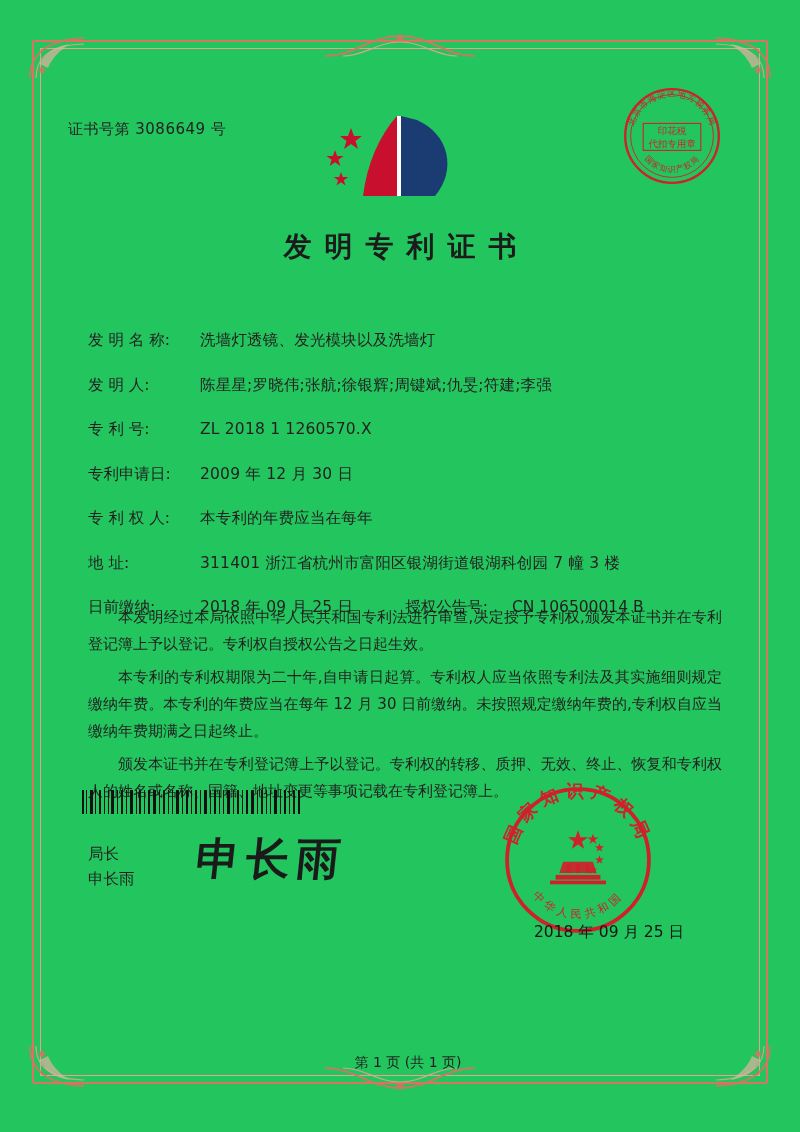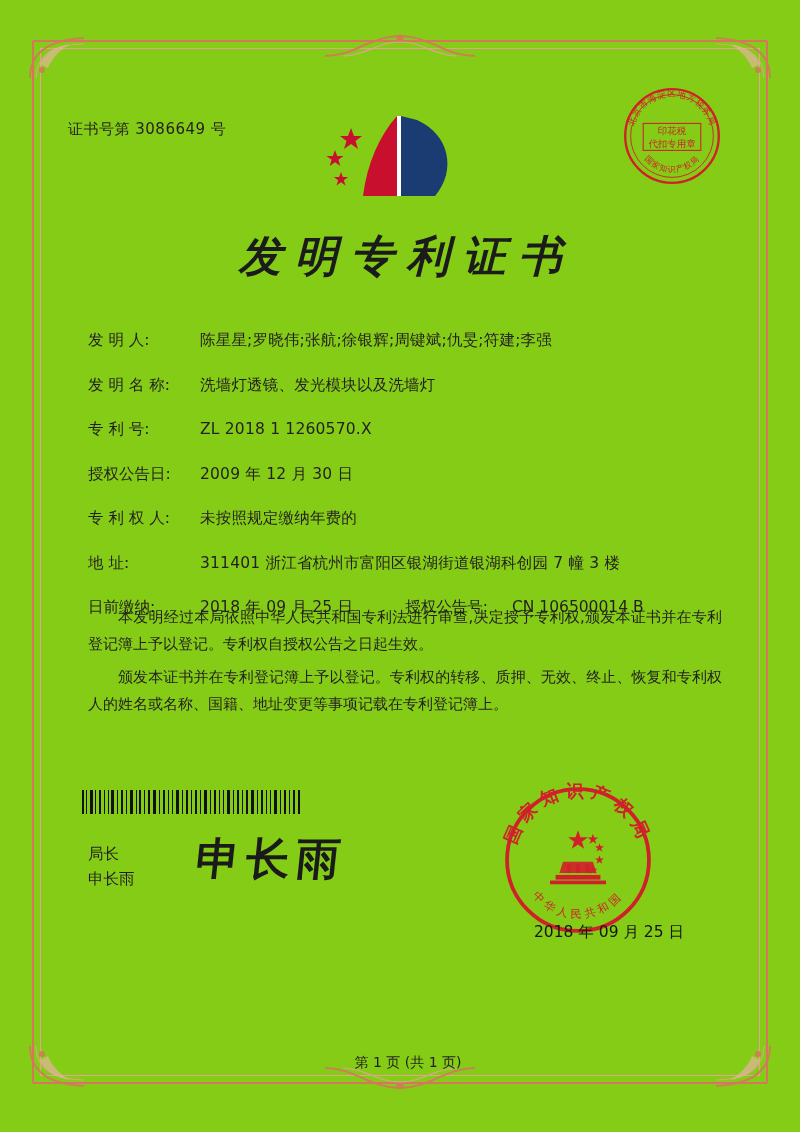--- a/index.html
+++ b/index.html
@@ -12,21 +12,21 @@
     height: 1132px;
     font-family: "DejaVu Sans", "Liberation Sans", sans-serif;
     color: #231f20;
     position: relative;
     overflow: hidden;
   }
 
   .page {
     position: absolute;
     inset: 0;
-    background: #84cc16;
+    background: #22c55e;
     padding-left: 40px;
   }
 
   
   .border-outer {
     position: absolute;
     left: 32px;
     top: 40px;
     right: 32px;
     bottom: 48px;
@@ -102,27 +102,26 @@
     height: 110px;
   }
   .logo svg { display:block; width:100%; height:100%; }
 
   .title {
     position: absolute;
     left: 0;
     right: 0;
     top: 168px;
     text-align: center;
-    font-size: 43px;
+    font-size: 28px;
     letter-spacing: 13px;
     font-weight: bold;
     color: #1b1b1b;
     font-family: "DejaVu Serif", "Liberation Serif", serif;
     text-indent: 13px;
-    font-style: italic;
   }
 
   
   .stamp-tax {
     position: absolute;
     right: 14px;
     top: 22px;
     width: 108px;
     height: 108px;
   }
@@ -324,60 +323,61 @@
         <text x="60" y="58" font-size="10.5" fill="#d0202a" text-anchor="middle" font-family="'DejaVu Sans',sans-serif">印花税</text>
         <text x="60" y="72" font-size="10.5" fill="#d0202a" text-anchor="middle" font-family="'DejaVu Sans',sans-serif">代扣专用章</text>
       </svg>
     </div>
 
     <div class="title">发明专利证书</div>
 
     <div class="fields">
 
       <div class="frow">
+        <span class="flabel">发 明 名 称:</span>
+        <span class="fvalue">洗墙灯透镜、发光模块以及洗墙灯</span>
+      </div>
+
+      <div class="frow">
         <span class="flabel">发 明 人:</span>
         <span class="fvalue">陈星星;罗晓伟;张航;徐银辉;周键斌;仇旻;符建;李强</span>
       </div>
 
       <div class="frow">
-        <span class="flabel">发 明 名 称:</span>
-        <span class="fvalue">洗墙灯透镜、发光模块以及洗墙灯</span>
-      </div>
-
-      <div class="frow">
         <span class="flabel">专 利 号:</span>
         <span class="fvalue">ZL 2018 1 1260570.X</span>
       </div>
 
       <div class="frow">
-        <span class="flabel">授权公告日:</span>
+        <span class="flabel">专利申请日:</span>
         <span class="fvalue">2009 年 12 月 30 日</span>
       </div>
 
       <div class="frow">
         <span class="flabel">专 利 权 人:</span>
-        <span class="fvalue">未按照规定缴纳年费的</span>
+        <span class="fvalue">本专利的年费应当在每年</span>
       </div>
 
       <div class="frow">
         <span class="flabel">地 址:</span>
         <span class="fvalue">311401 浙江省杭州市富阳区银湖街道银湖科创园 7 幢 3 楼</span>
       </div>
 
       <div class="frow dual">
         <span class="flabel">日前缴纳:</span>
         <span class="fvalue">2018 年 09 月 25 日</span>
         <span class="flabel2">授权公告号:</span>
         <span class="fvalue2">CN 106500014 B</span>
       </div>
 
     </div>
 
     <div class="paras">
       <p>本发明经过本局依照中华人民共和国专利法进行审查,决定授予专利权,颁发本证书并在专利登记簿上予以登记。专利权自授权公告之日起生效。</p>
+      <p>本专利的专利权期限为二十年,自申请日起算。专利权人应当依照专利法及其实施细则规定缴纳年费。本专利的年费应当在每年 12 月 30 日前缴纳。未按照规定缴纳年费的,专利权自应当缴纳年费期满之日起终止。</p>
       <p>颁发本证书并在专利登记簿上予以登记。专利权的转移、质押、无效、终止、恢复和专利权人的姓名或名称、国籍、地址变更等事项记载在专利登记簿上。</p>
     </div>
 
     <div class="barcode">
       <svg viewBox="0 0 218 24" preserveAspectRatio="none">
         <g fill="#111">
           <rect x="0" y="0" width="2" height="24"></rect>
             <rect x="4" y="0" width="1" height="24"></rect>
           <rect x="8" y="0" width="3" height="24"></rect>
             <rect x="13" y="0" width="1" height="24"></rect>

